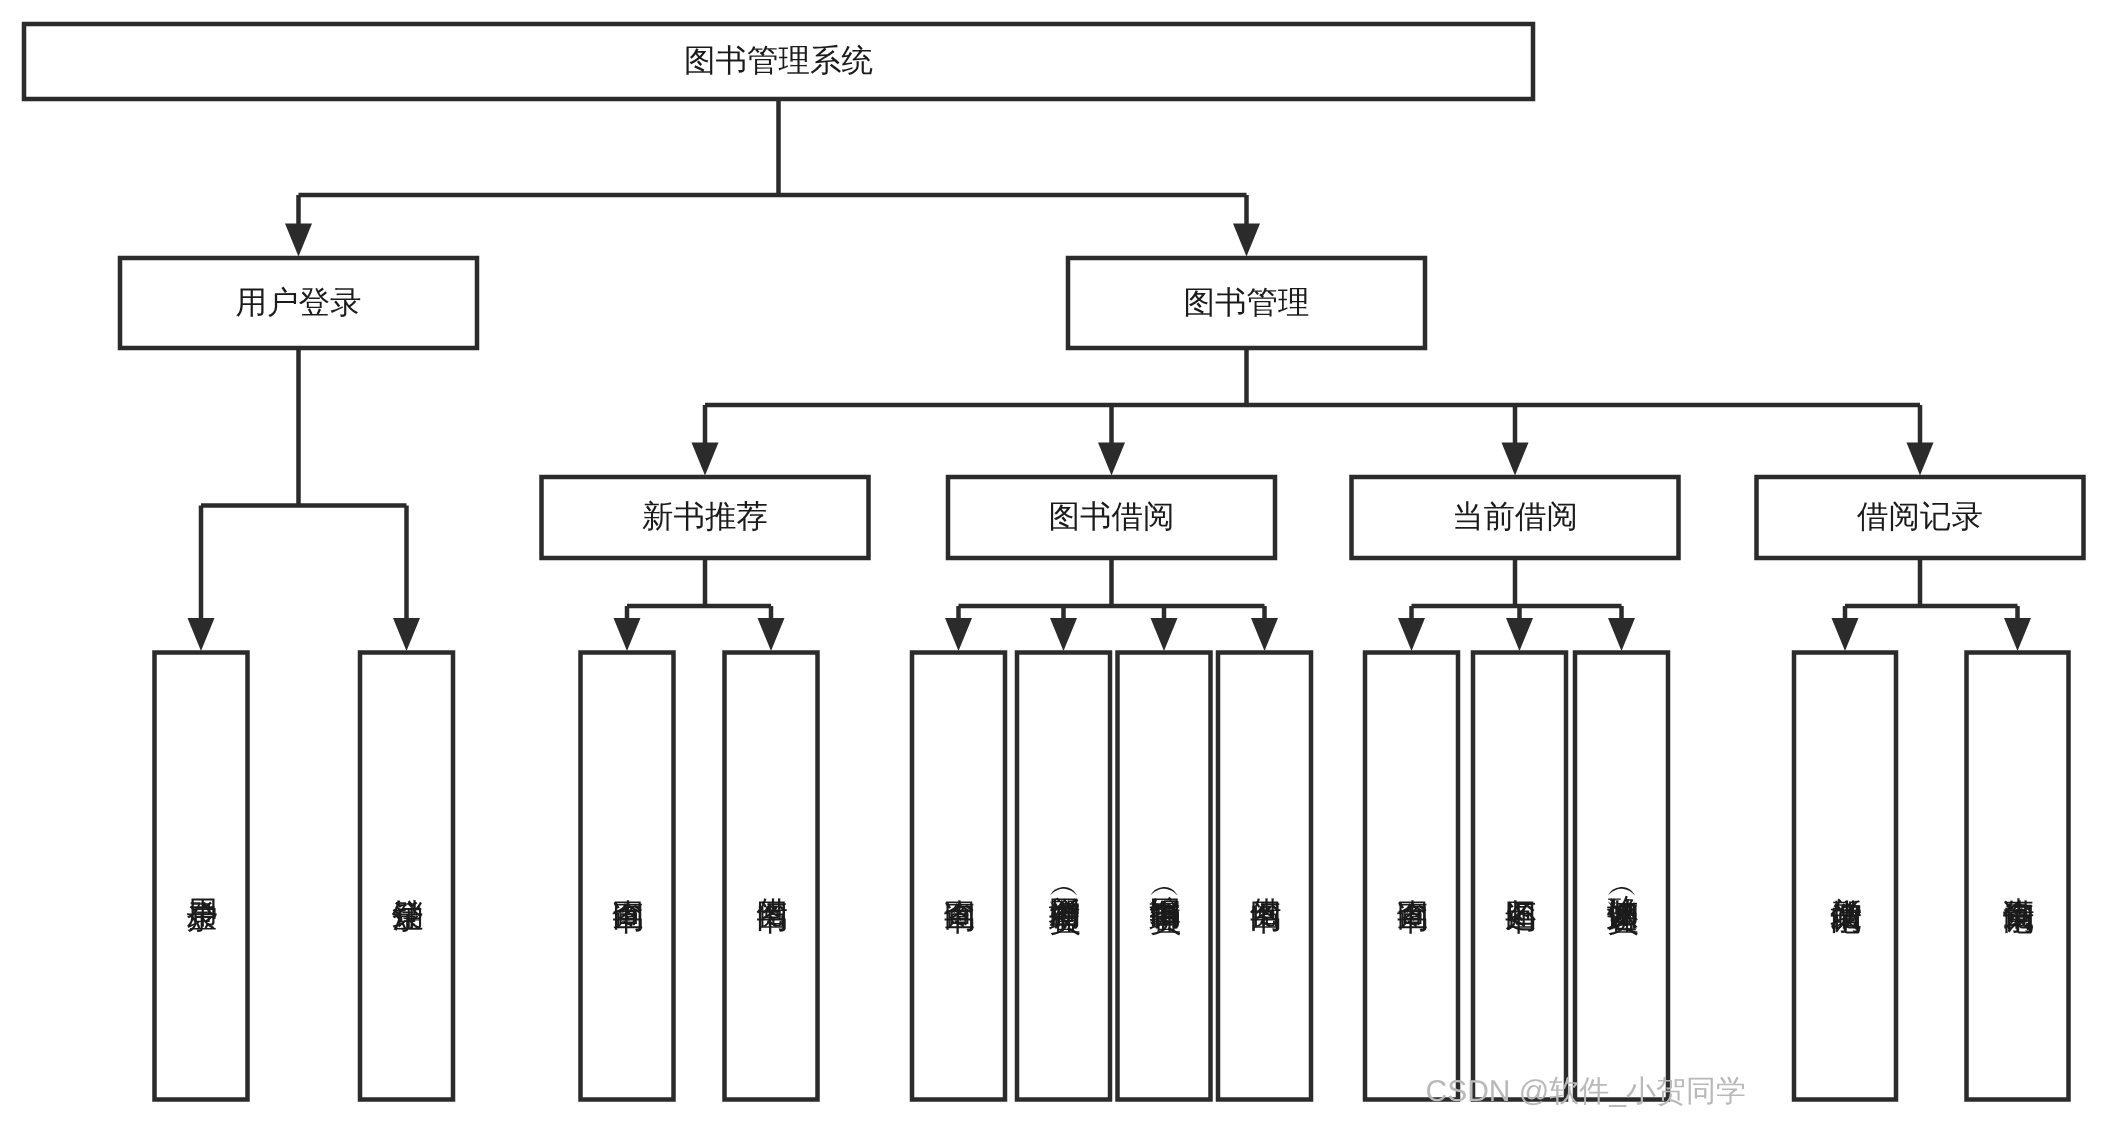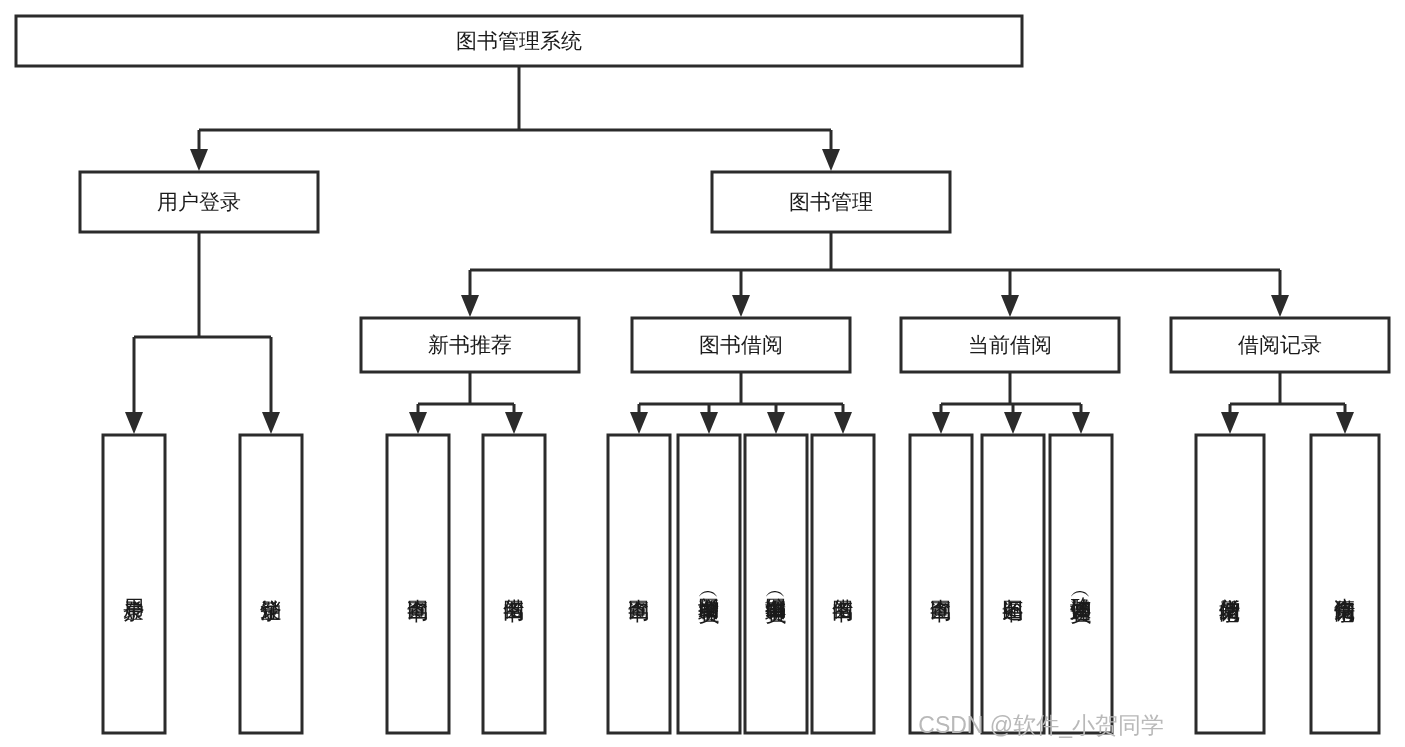--- a/index.html
+++ b/index.html
@@ -64,21 +64,21 @@
     line-height: 1.12;
     color: #1b1b1b;
     letter-spacing: 1px;
     white-space: nowrap;
   }
   .watermark {
     position: absolute;
     right: 8px;
     bottom: 6px;
     font-family: "Liberation Sans", "DejaVu Sans", sans-serif;
-    font-size: 23px;
+    font-size: 20px;
     color: #b9b9b9;
     white-space: nowrap;
     user-select: none;
   }
 </style>
 </head>
 <body>
 
 <div id="diagram-root">
   <svg class="diagram" viewBox="0 0 1405 747">

